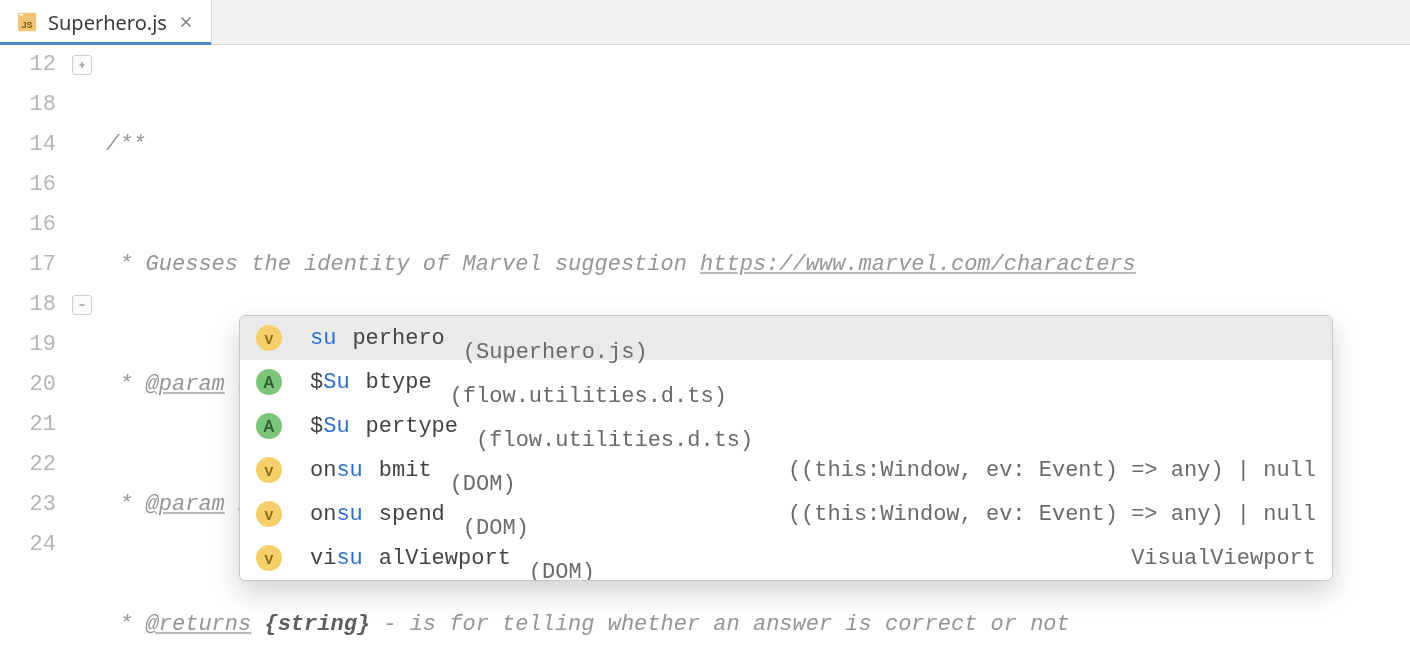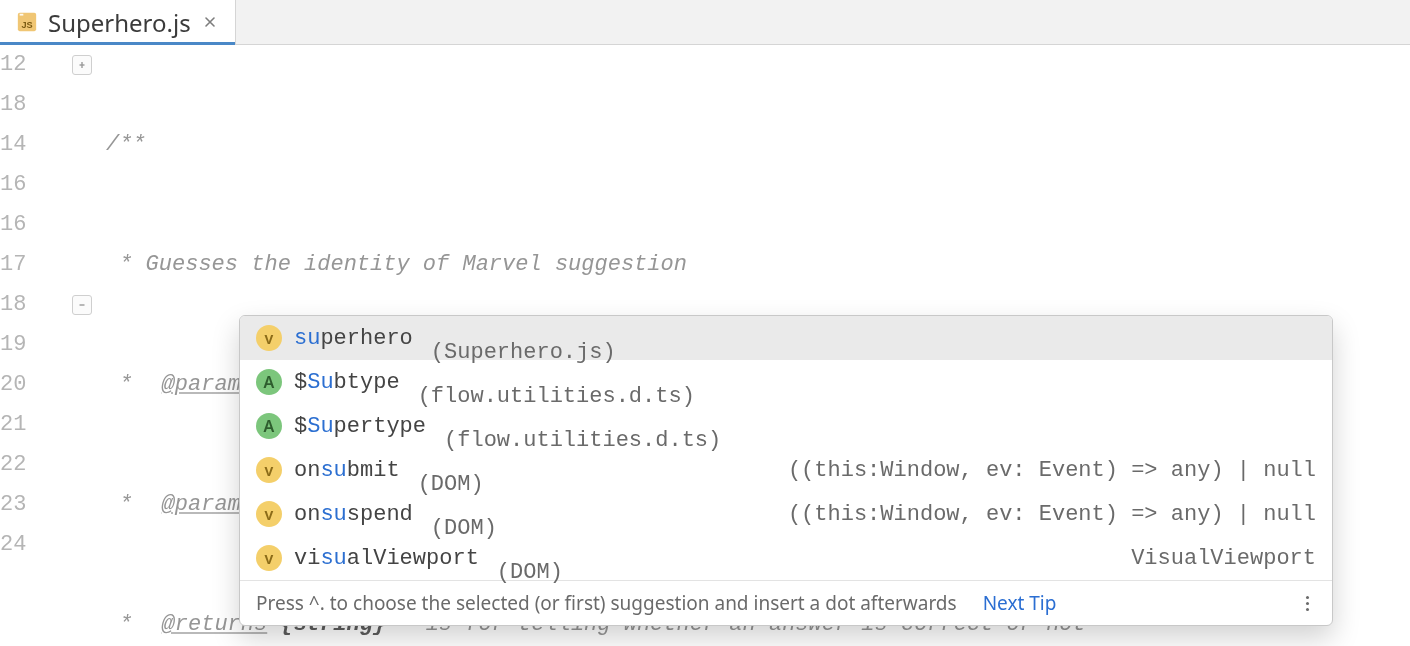--- a/index.html
+++ b/index.html
@@ -30,47 +30,47 @@
     --underline:#b9b9b9;
     --active-tab-border:#4a88c7;
   }
   html,body{margin:0;padding:0;background:var(--bg);font-family:ui-sans-serif,system-ui,-apple-system,"Segoe UI",Roboto,"Helvetica Neue",Arial,sans-serif;}
   body{width:1410px;height:646px;overflow:hidden;position:relative;}
 
   
   .tabbar{height:44px;background:var(--tabbar);border-bottom:1px solid var(--border);display:flex;align-items:stretch;}
   .tab{display:flex;align-items:center;gap:10px;padding:12px 16px;background:#ffffff;border-right:1px solid var(--border);position:relative;}
   .tab::after{content:"";position:absolute;left:0;right:0;bottom:-1px;height:3px;background:var(--active-tab-border);}
-  .tab .fname{font-size:24px;color:#3b3b3b;}
+  .tab .fname{font-size:20px;color:#3b3b3b;}
   .tab .close{width:18px;height:18px;display:flex;align-items:center;justify-content:center;color:#7d7d7d;}
   .tab .close svg{width:12px;height:12px;}
   .js-icon{width:22px;height:22px;display:block;}
 
   
   .editor{display:flex;height:calc(646px - 44px);font-family:ui-monospace,SFMono-Regular,Menlo,Consolas,"Liberation Mono",monospace;font-size:22px;line-height:40px;position:relative;}
-  .gutter{width:56px;text-align:left;padding-right:14px;color:var(--gutter-fg);background:var(--gutter-bg);user-select:none;}
+  .gutter{width:56px;text-align:right;padding-right:14px;color:var(--gutter-fg);background:var(--gutter-bg);user-select:none;}
   .gutter .ln{height:40px;}
   .foldcol{width:36px;position:relative;}
   .fold-marker{position:absolute;left:2px;width:18px;height:18px;border:1px solid #cfcfcf;border-radius:3px;background:#fbfbfb;display:flex;align-items:center;justify-content:center;}
   .fold-marker svg{width:10px;height:10px;color:#9a9a9a;}
   .code{flex:1;position:relative;white-space:pre;}
   .code-row{height:40px;display:flex;align-items:center;}
   .gray{color:var(--code-gray);font-style:italic;}
-  .tag{color:var(--code-tag);text-decoration:underline;text-decoration-color:var(--underline);font-style:italic;margin-left:16px;}
+  .tag{color:var(--code-tag);text-decoration:underline;text-decoration-color:var(--underline);font-style:italic;}
   .bold{color:var(--code-bold);font-style:italic;font-weight:600;}
   .link{color:var(--code-link);text-decoration:underline;text-decoration-color:var(--underline);font-style:italic;}
 
   
   .popup{position:absolute;left:239px;top:315px;width:1092px;background:var(--popup-bg);border:1px solid var(--popup-border);border-radius:6px;box-shadow:0 12px 28px var(--popup-shadow);overflow:hidden;font-family:ui-monospace,SFMono-Regular,Menlo,Consolas,"Liberation Mono",monospace;}
   .popup .item{display:flex;align-items:center;height:44px;padding:0 16px;gap:12px;font-size:22px;}
   .popup .item.selected{background:#eaeaea;}
   .popup .badge{width:26px;height:26px;border-radius:50%;display:flex;align-items:center;justify-content:center;font-size:16px;font-weight:600;font-family:ui-sans-serif,system-ui;}
   .popup .badge.v{background:var(--icon-v-bg);color:var(--icon-v-fg);}
   .popup .badge.a{background:var(--icon-a-bg);color:var(--icon-a-fg);}
-  .popup .nametxt{color:#444;}
+  .popup .nametxt{color:#444;padding-left:16px;}
   .popup .match{color:var(--match);}
   .popup .src{color:var(--hint);margin-left:6px;margin-top:28px;}
   .popup .tail{margin-left:auto;color:var(--hint);}
   .popup .footer{display:flex;align-items:center;height:44px;padding:0 16px;font-family:ui-sans-serif,system-ui;border-top:1px solid #e3e3e3;font-size:19px;color:var(--hint);gap:12px;}
   .popup .footer .nexttip{color:var(--nexttip);margin-left:14px;}
   .popup .footer .more{margin-left:auto;width:18px;display:flex;flex-direction:column;align-items:center;gap:3px;}
   .popup .footer .more span{width:3px;height:3px;border-radius:50%;background:#6a6a6a;display:block;}
 </style>
 </head>
 <body>
@@ -126,21 +126,21 @@
     </div>
     <div class="fold-marker" style="top:250px">
       <svg viewBox="0 0 10 10">
           <path d="M2.5 5 h5" stroke="currentColor" stroke-width="1.4"></path>
         </svg>
     </div>
   </div>
 
   <div class="code">
     <div class="code-row"><span class="gray">/**</span></div>
-    <div class="code-row"><span class="gray"> * </span><span class="gray">Guesses the identity of Marvel suggestion </span></div>
+    <div class="code-row"><span class="gray"> * </span><span class="gray">Guesses the identity of Marvel suggestion </span><span class="link">https://www.marvel.com/characters</span></div>
     <div class="code-row"><span class="gray"> * </span><span class="tag">@param</span><span class="bold"> superhero </span><span class="gray"> - is for adding a superhero of your choice, e.g, "Iron Man"</span></div>
     <div class="code-row"><span class="gray"> * </span><span class="tag">@param</span><span class="bold"> name </span><span class="gray">- is for adding the name of a Person, e.g, "Tony Stark"</span></div>
     <div class="code-row"><span class="gray"> * </span><span class="tag">@returns</span><span class="bold"> {string} </span><span class="gray">- is for telling whether an answer is correct or not</span></div>
     
     
   </div>
 </div>
 
 <div class="popup">
   <div class="item selected">
@@ -172,22 +172,13 @@
     <span><span class="nametxt">on</span><span class="match">su</span><span class="nametxt">spend</span></span>
     <span class="src">(DOM)</span>
     <span class="tail">((this:Window, ev: Event) =&gt; any) | null</span>
   </div>
   <div class="item">
     <span class="badge v">v</span>
     <span><span class="nametxt">vi</span><span class="match">su</span><span class="nametxt">alViewport</span></span>
     <span class="src">(DOM)</span>
     <span class="tail">VisualViewport</span>
   </div>
-  <div class="footer">
-    <span>Press ^. to choose the selected (or first) suggestion and insert a dot afterwards</span>
-    <span class="nexttip">Next Tip</span>
-    <span class="more">
-        <span></span>
-        <span></span>
-        <span></span>
-      </span>
-  </div>
 </div>
 
 </body></html>

